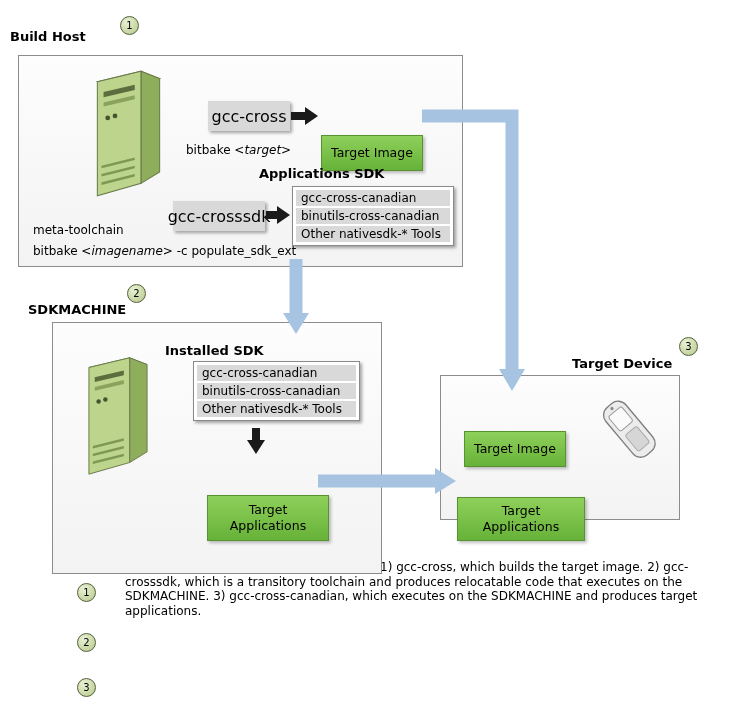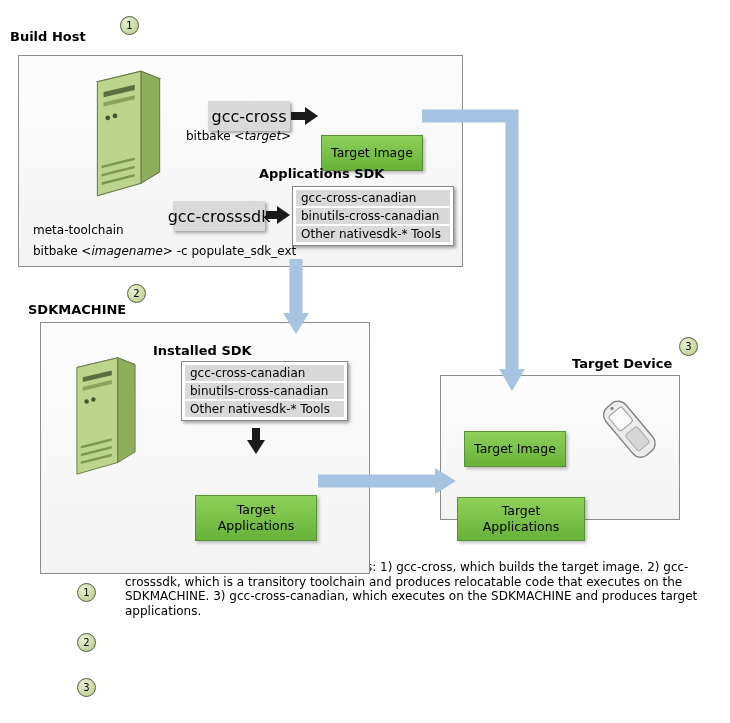--- a/index.html
+++ b/index.html
@@ -64,21 +64,21 @@
       <polygon points="24,98 56,90 56,92.5 24,100.5" fill="#7d9852"></polygon>
       <polygon points="24,106 56,98 56,100.5 24,108.5" fill="#7d9852"></polygon>
       <polygon points="24,114 56,106 56,108.5 24,116.5" fill="#7d9852"></polygon>
     </svg>
 
 
     <div class="gray-box" style="left:189px;top:45px;width:82px;height:30px">gcc-cross</div>
 
     <div class="green-box" style="left:302px;top:43px;width:102px;height:36px">Target Image</div>
 
-    <div class="caption" style="left:167px;top:73px">
+    <div class="caption" style="left:167px;top:87px">
       <span>bitbake </span><i>&lt;target&gt;</i>
     </div>
 
     <div class="sub-title" style="left:240px;top:110px">Applications SDK</div>
 
     <div class="gray-box" style="left:154px;top:145px;width:92px;height:30px">gcc-crosssdk</div>
 
     <div class="tool-box" style="left:273px;top:130px;width:162px">
       <div class="tool-row">gcc-cross-canadian</div>
       <div class="tool-row">binutils-cross-canadian</div>
@@ -90,21 +90,21 @@
     <div class="caption" style="left:14px;top:188px">
       <span>bitbake </span><i>&lt;imagename&gt;</i><span> -c populate_sdk_ext</span>
     </div>
   </div>
 
   <div class="badge" style="left:127px;top:284px">
     <span>2</span>
   </div>
   <div class="section-title" style="left:28px;top:302px">SDKMACHINE</div>
 
-  <div class="section-box" style="left:40px;top:322px;width:330px;height:252px">
+  <div class="section-box" style="left:52px;top:322px;width:330px;height:252px">
 
     <svg class="tower" style="left:16px;top:28px" width="98" height="128" viewBox="0 0 100 132">
       <polygon points="20,17 62,7 80,14 38,24" fill="#e2ebc6" stroke="#6a7a4a" stroke-width="1"></polygon>
       <polygon points="62,7 80,14 80,104 62,115" fill="#8fae5c" stroke="#6a7a4a" stroke-width="1"></polygon>
       <polygon points="20,17 62,7 62,115 20,127" fill="#bcd48c" stroke="#6a7a4a" stroke-width="1"></polygon>
       <polygon points="26,27 56,20 56,25 26,32" fill="#5c6e3e"></polygon>
       <polygon points="26,37 56,30 56,34 26,41" fill="#8aa35c"></polygon>
       <circle cx="30" cy="52" r="2.3" fill="#46542f"></circle>
       <circle cx="37" cy="50" r="2.3" fill="#46542f"></circle>
       <polygon points="24,98 56,90 56,92.5 24,100.5" fill="#7d9852"></polygon>

